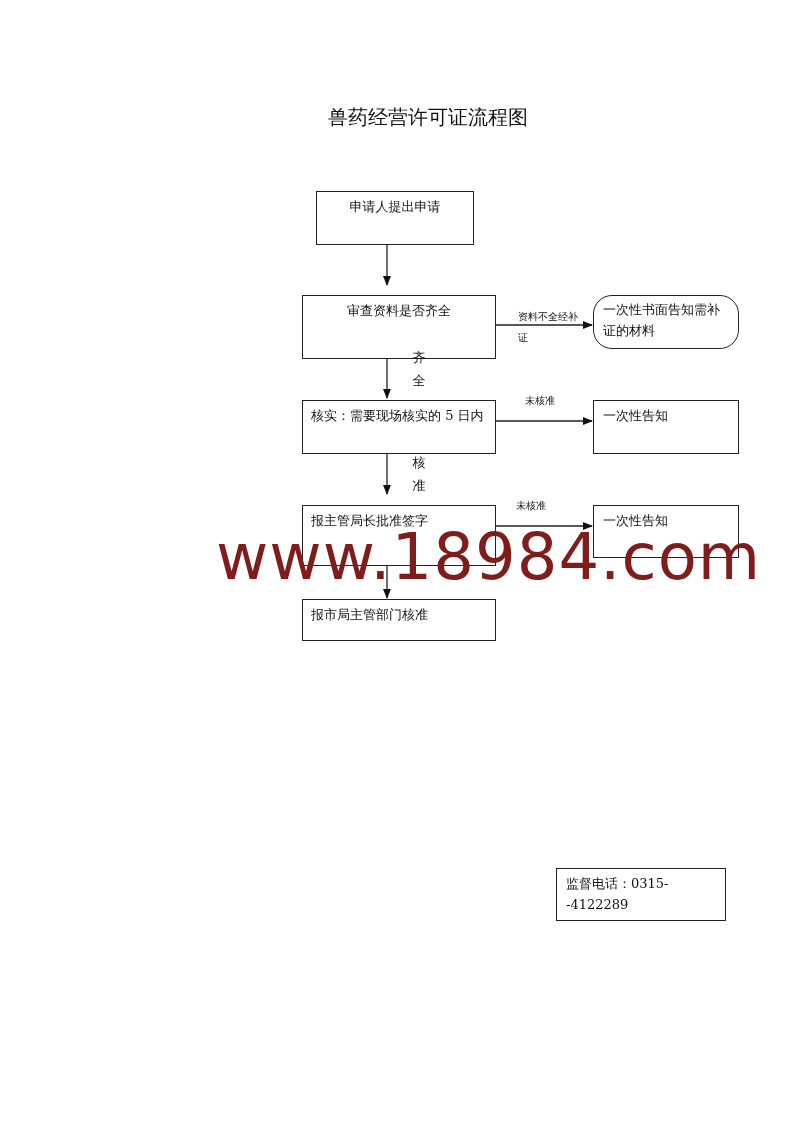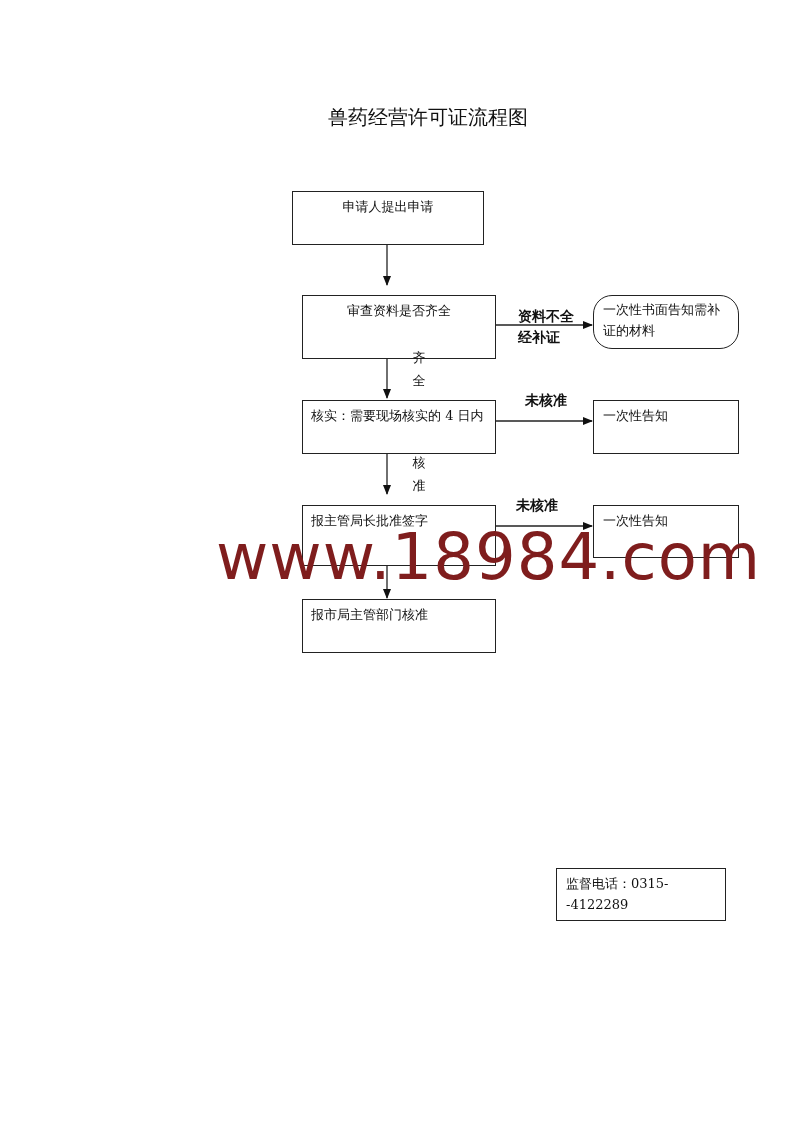--- a/index.html
+++ b/index.html
@@ -9,21 +9,21 @@
   }
   .title {
     position: absolute; left: 0; width: 856px; top: 104px; text-align: center;
     font-family: "DejaVu Sans", "Liberation Sans", sans-serif; font-size: 20px; color: #111;
   }
   .box {
     position: absolute; border: 1px solid #222; background: #fff; box-sizing: border-box;
     font-size: 13px; line-height: 21px; padding: 4px 8px;
   }
   .box.center { text-align: center; }
-  .label { position: absolute; font-size: 14px; line-height: 21px; white-space: nowrap; font-weight: bold; }
+  .label { position: absolute; font-size: 10px; line-height: 21px; white-space: nowrap; }
   .vlabel { position: absolute; font-size: 13px; line-height: 24px; width: 16px; text-align: center; }
   .watermark {
     position: absolute; left: 216px; top: 520px; font-family: "DejaVu Sans", "Liberation Sans", sans-serif;
     font-size: 64px; color: #7f1d1d; letter-spacing: 1px; z-index: 5; pointer-events: none;
   }
   svg.arrows { position: absolute; left: 0; top: 0; }
 </style>
 </head>
 <body>
 
@@ -37,37 +37,37 @@
   </defs>
   <line x1="387" y1="244" x2="387" y2="285" stroke="#222" stroke-width="1.3" marker-end="url(#ah)"></line>
   <line x1="387" y1="348" x2="387" y2="398" stroke="#222" stroke-width="1.3" marker-end="url(#ah)"></line>
   <line x1="387" y1="453" x2="387" y2="494" stroke="#222" stroke-width="1.3" marker-end="url(#ah)"></line>
   <line x1="387" y1="557" x2="387" y2="598" stroke="#222" stroke-width="1.3" marker-end="url(#ah)"></line>
   <line x1="495" y1="325" x2="592" y2="325" stroke="#222" stroke-width="1.3" marker-end="url(#ah)"></line>
   <line x1="495" y1="421" x2="592" y2="421" stroke="#222" stroke-width="1.3" marker-end="url(#ah)"></line>
   <line x1="495" y1="526" x2="592" y2="526" stroke="#222" stroke-width="1.3" marker-end="url(#ah)"></line>
 </svg>
 
-<div class="box center" style="left:292px;top:191px;width:192px;height:54px;">
+<div class="box center" style="left:316px;top:191px;width:158px;height:54px;">
   <span>申请人提出申请</span>
 </div>
 
 <div class="box center" style="left:302px;top:295px;width:194px;height:64px;">
   <span>审查资料是否齐全</span>
 </div>
 
 <div class="box" style="left:302px;top:400px;width:194px;height:54px;">
-  <span>核实：需要现场核实的 4 日内</span>
+  <span>核实：需要现场核实的 5 日内</span>
 </div>
 
 <div class="box" style="left:302px;top:505px;width:194px;height:61px;">
   <span>报主管局长批准签字</span>
 </div>
 
-<div class="box" style="left:302px;top:599px;width:194px;height:54px;">
+<div class="box" style="left:302px;top:599px;width:194px;height:42px;">
   <span>报市局主管部门核准</span>
 </div>
 
 <div class="box" style="left:593px;top:295px;width:146px;height:54px;padding:3px 9px;border-radius:19px;">
   <span>一次性书面告知需补证的材料</span>
 </div>
 
 <div class="box" style="left:593px;top:400px;width:146px;height:54px;padding:4px 9px;">
   <span>一次性告知</span>
 </div>

